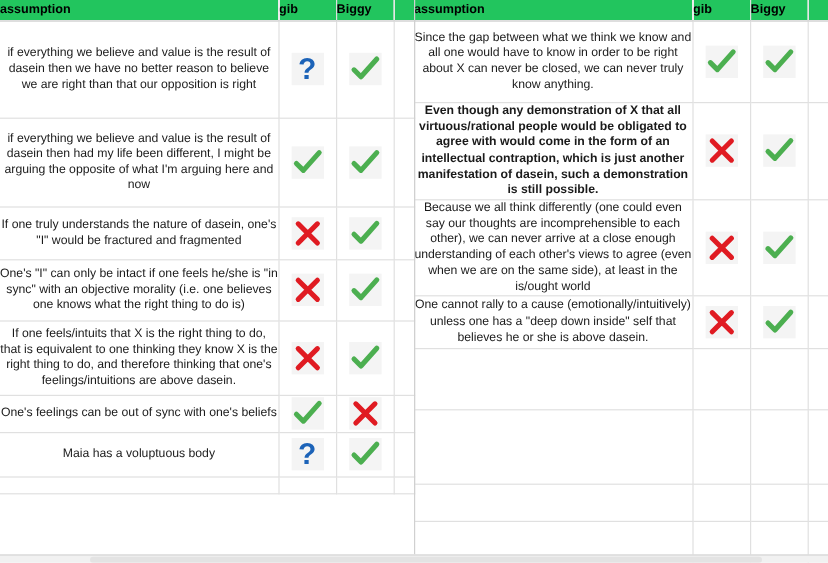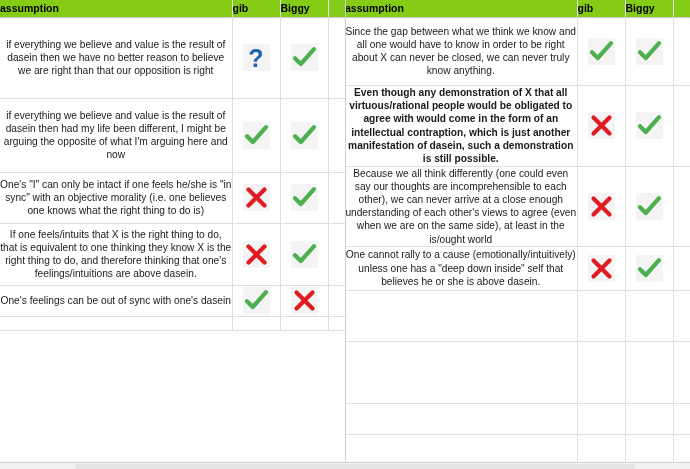--- a/index.html
+++ b/index.html
@@ -56,21 +56,21 @@
   .c-extra      { width: 17px;  }
 
   .hdr {
     font-weight: bold;
     font-size: 10.5px;
     text-align: left;
     padding: 3px 0 3px 6px;
     height: 17px;
     line-height: 11px;
     color: #000;
-    background: #84cc16;
+    background: #22c55e;
     white-space: nowrap;
   }
   .cell-text {
     font-size: 10.2px;
     line-height: 13.2px;
     padding: 2px 7px 2px 7px;
     text-align: center;
     color: #1a1a1a;
     word-wrap: break-word;
   }
@@ -156,20 +156,30 @@
             <tr style="height: 74px;">
               <td class="cell-text">if everything we believe and value is the result of dasein then had my life been different, I might be arguing the opposite of what I'm arguing here and now</td>
               <td class="mark-cell"><span class="mark"><svg width="27" height="27" viewBox="0 0 27 27" aria-hidden="true">
                     <path d="M4 14.2 L9.8 20 L23 5.2" fill="none" stroke="#4caf50" stroke-width="4.2" stroke-linecap="round" stroke-linejoin="round"></path>
                   </svg></span></td>
               <td class="mark-cell"><span class="mark"><svg width="27" height="27" viewBox="0 0 27 27" aria-hidden="true">
                     <path d="M4 14.2 L9.8 20 L23 5.2" fill="none" stroke="#4caf50" stroke-width="4.2" stroke-linecap="round" stroke-linejoin="round"></path>
                   </svg></span></td>
               <td></td>
             </tr>
+            <tr style="height: 44px;">
+              <td class="cell-text">If one truly understands the nature of dasein, one's "I" would be fractured and fragmented</td>
+              <td class="mark-cell"><span class="mark"><svg width="27" height="27" viewBox="0 0 27 27" aria-hidden="true">
+                    <path d="M5.5 5.5 L21.5 21.5 M21.5 5.5 L5.5 21.5" fill="none" stroke="#e01b22" stroke-width="4.2" stroke-linecap="round"></path>
+                  </svg></span></td>
+              <td class="mark-cell"><span class="mark"><svg width="27" height="27" viewBox="0 0 27 27" aria-hidden="true">
+                    <path d="M4 14.2 L9.8 20 L23 5.2" fill="none" stroke="#4caf50" stroke-width="4.2" stroke-linecap="round" stroke-linejoin="round"></path>
+                  </svg></span></td>
+              <td></td>
+            </tr>
             <tr style="height: 51px;">
               <td class="cell-text">One's "I" can only be intact if one feels he/she is "in sync" with an objective morality (i.e. one believes one knows what the right thing to do is)</td>
               <td class="mark-cell"><span class="mark"><svg width="27" height="27" viewBox="0 0 27 27" aria-hidden="true">
                     <path d="M5.5 5.5 L21.5 21.5 M21.5 5.5 L5.5 21.5" fill="none" stroke="#e01b22" stroke-width="4.2" stroke-linecap="round"></path>
                   </svg></span></td>
               <td class="mark-cell"><span class="mark"><svg width="27" height="27" viewBox="0 0 27 27" aria-hidden="true">
                     <path d="M4 14.2 L9.8 20 L23 5.2" fill="none" stroke="#4caf50" stroke-width="4.2" stroke-linecap="round" stroke-linejoin="round"></path>
                   </svg></span></td>
               <td></td>
             </tr>
@@ -177,26 +187,34 @@
               <td class="cell-text">If one feels/intuits that X is the right thing to do, that is equivalent to one thinking they know X is the right thing to do, and therefore thinking that one's feelings/intuitions are above dasein.</td>
               <td class="mark-cell"><span class="mark"><svg width="27" height="27" viewBox="0 0 27 27" aria-hidden="true">
                     <path d="M5.5 5.5 L21.5 21.5 M21.5 5.5 L5.5 21.5" fill="none" stroke="#e01b22" stroke-width="4.2" stroke-linecap="round"></path>
                   </svg></span></td>
               <td class="mark-cell"><span class="mark"><svg width="27" height="27" viewBox="0 0 27 27" aria-hidden="true">
                     <path d="M4 14.2 L9.8 20 L23 5.2" fill="none" stroke="#4caf50" stroke-width="4.2" stroke-linecap="round" stroke-linejoin="round"></path>
                   </svg></span></td>
               <td></td>
             </tr>
             <tr style="height: 31px;">
-              <td class="cell-text">One's feelings can be out of sync with one's dasein</td>
-              <td class="mark-cell"><span class="mark"><svg width="27" height="27" viewBox="0 0 27 27" aria-hidden="true">
-                    <path d="M4 14.2 L9.8 20 L23 5.2" fill="none" stroke="#4caf50" stroke-width="4.2" stroke-linecap="round" stroke-linejoin="round"></path>
-                  </svg></span></td>
-              <td class="mark-cell"><span class="mark"><svg width="27" height="27" viewBox="0 0 27 27" aria-hidden="true">
-                    <path d="M5.5 5.5 L21.5 21.5 M21.5 5.5 L5.5 21.5" fill="none" stroke="#e01b22" stroke-width="4.2" stroke-linecap="round"></path>
+              <td class="cell-text">One's feelings can be out of sync with one's beliefs</td>
+              <td class="mark-cell"><span class="mark"><svg width="27" height="27" viewBox="0 0 27 27" aria-hidden="true">
+                    <path d="M4 14.2 L9.8 20 L23 5.2" fill="none" stroke="#4caf50" stroke-width="4.2" stroke-linecap="round" stroke-linejoin="round"></path>
+                  </svg></span></td>
+              <td class="mark-cell"><span class="mark"><svg width="27" height="27" viewBox="0 0 27 27" aria-hidden="true">
+                    <path d="M5.5 5.5 L21.5 21.5 M21.5 5.5 L5.5 21.5" fill="none" stroke="#e01b22" stroke-width="4.2" stroke-linecap="round"></path>
+                  </svg></span></td>
+              <td></td>
+            </tr>
+            <tr style="height: 37px;">
+              <td class="cell-text">Maia has a voluptuous body</td>
+              <td class="mark-cell"><span class="mark qm">?</span></td>
+              <td class="mark-cell"><span class="mark"><svg width="27" height="27" viewBox="0 0 27 27" aria-hidden="true">
+                    <path d="M4 14.2 L9.8 20 L23 5.2" fill="none" stroke="#4caf50" stroke-width="4.2" stroke-linecap="round" stroke-linejoin="round"></path>
                   </svg></span></td>
               <td></td>
             </tr>
             <tr style="height: 14px;">
               <td class="cell-text"></td>
               <td class="mark-cell"></td>
               <td class="mark-cell"></td>
               <td></td>
             </tr>
           </tbody>

